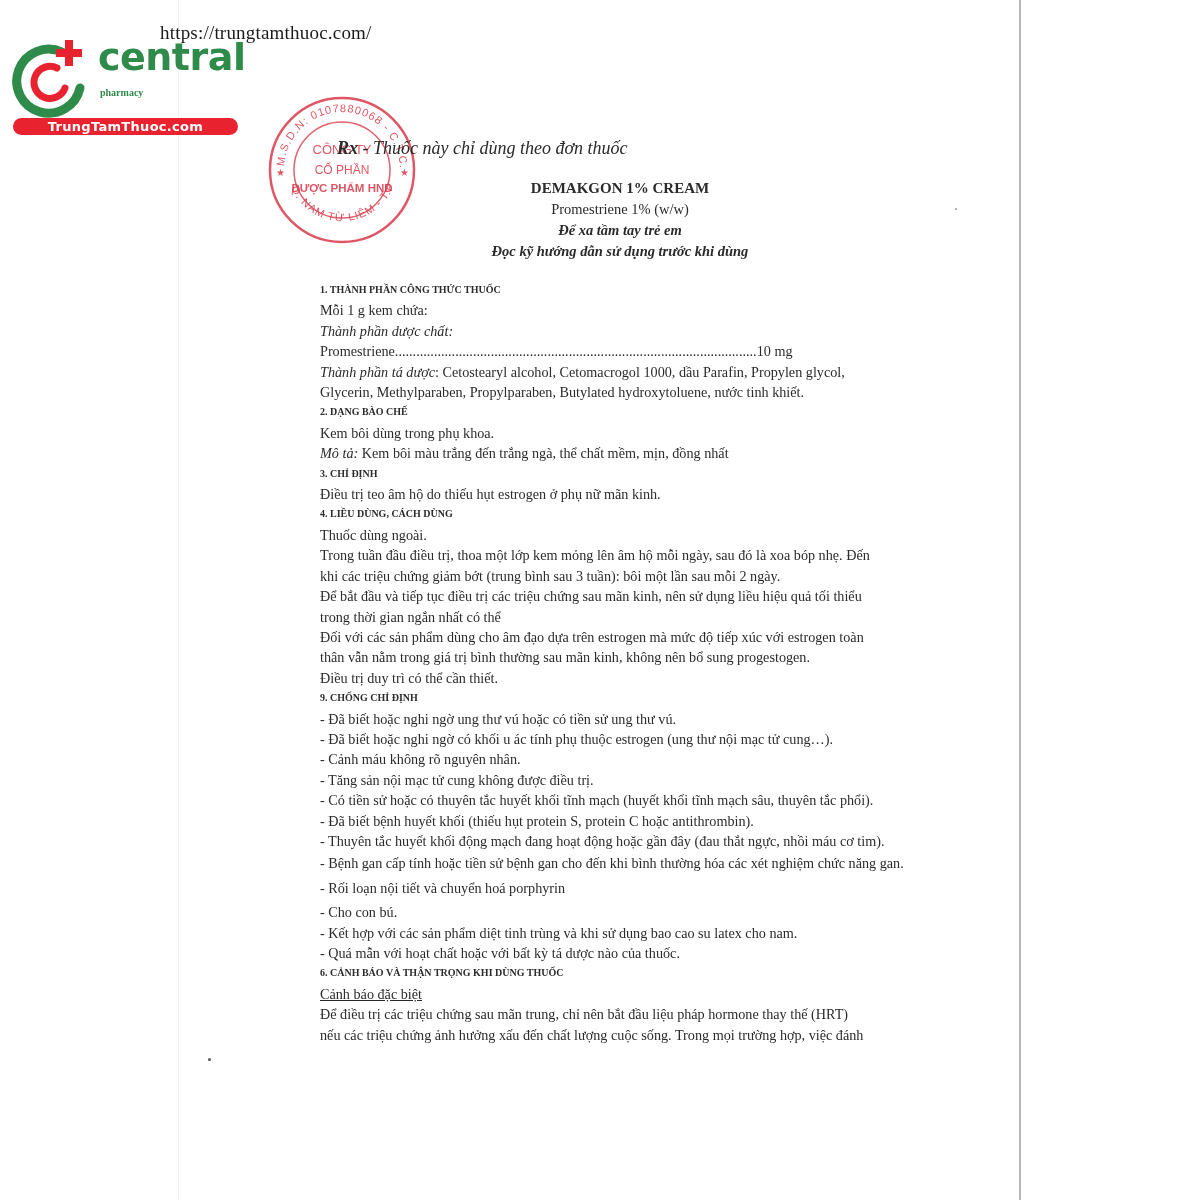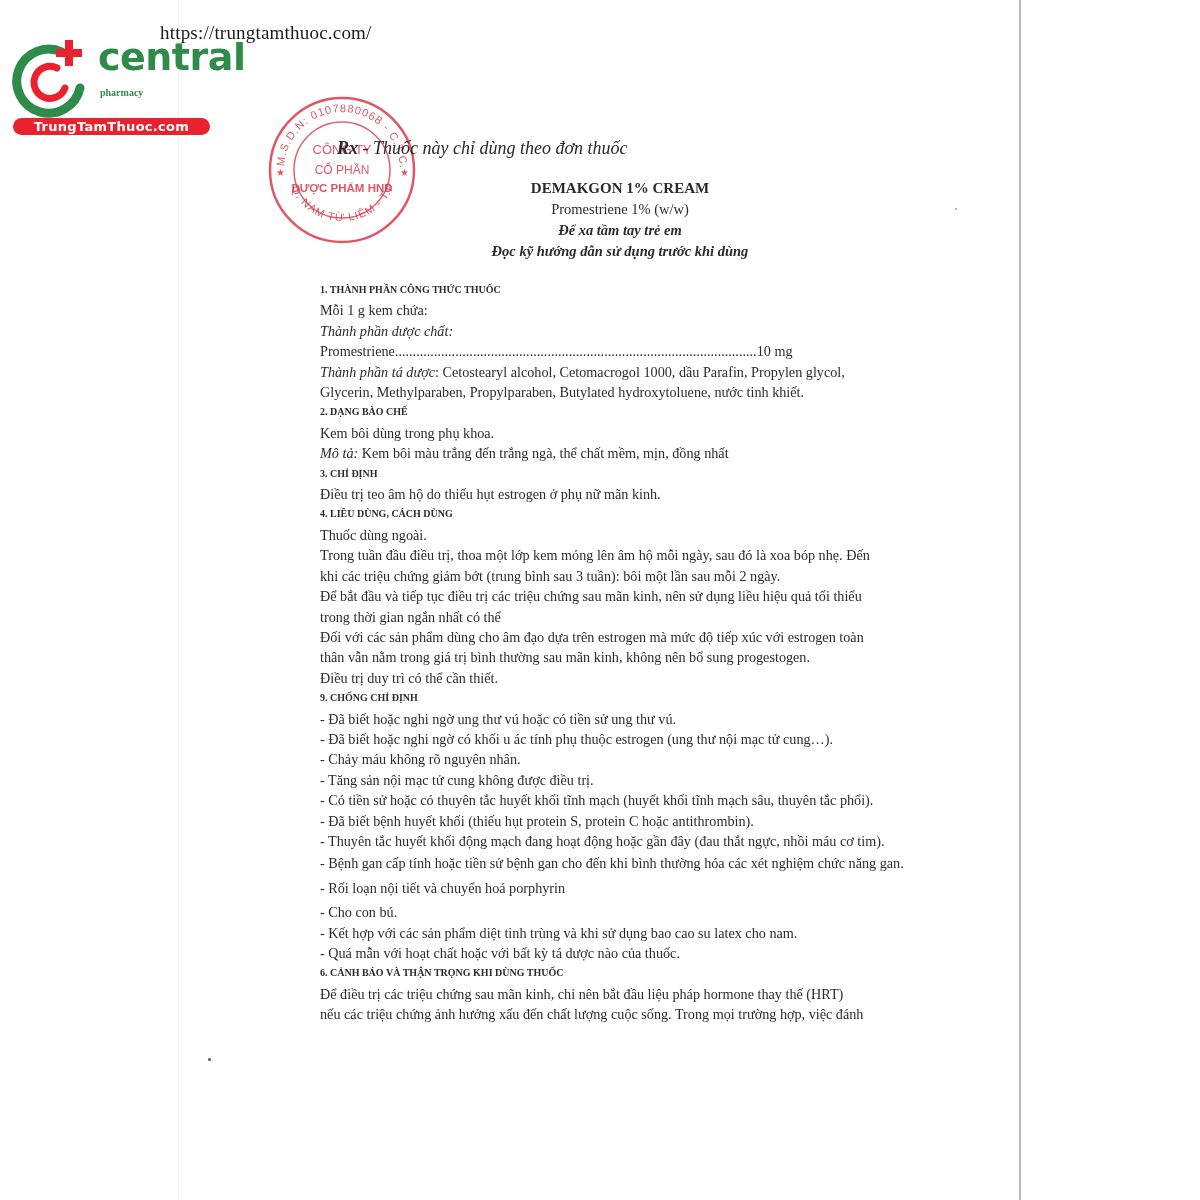--- a/index.html
+++ b/index.html
@@ -27,21 +27,21 @@
       position: absolute; left: 88px; top: 0;
       font-family: "DejaVu Sans", sans-serif; font-weight: bold; font-size: 38px;
       color: #2e8b4a; letter-spacing: -0.5px; line-height: 1;
     }
     .logo-sub {
       position: absolute; left: 90px; top: 50px;
       font-family: Liberation Serif, serif; font-weight: bold; font-size: 10px;
       color: #2e8b4a; line-height: 1;
     }
     .logo-banner {
-      position: absolute; left: 3px; top: 80px; width: 197px; height: 17px;
+      position: absolute; left: 3px; top: 80px; width: 225px; height: 17px;
       background: #e8232f; border-radius: 9px;
       color: #fff; font-family: "DejaVu Sans", sans-serif; font-weight: bold;
       font-size: 13px; text-align: center; line-height: 17px; letter-spacing: 0.3px;
     }
     .stamp { position: absolute; left: 266px; top: 94px; width: 152px; height: 152px; }
     .rx {
       position: absolute; left: 337px; top: 138px; font-size: 18px;
       font-style: italic; color: #2a2a2a;
     }
     .rx b { font-weight: bold; }
@@ -141,30 +141,31 @@
   <div class="line">khi các triệu chứng giảm bớt (trung bình sau 3 tuần): bôi một lần sau mỗi 2 ngày.</div>
   <div class="line">Để bắt đầu và tiếp tục điều trị các triệu chứng sau mãn kinh, nên sử dụng liều hiệu quả tối thiểu</div>
   <div class="line">trong thời gian ngắn nhất có thể</div>
   <div class="line">Đối với các sản phẩm dùng cho âm đạo dựa trên estrogen mà mức độ tiếp xúc với estrogen toàn</div>
   <div class="line">thân vẫn nằm trong giá trị bình thường sau mãn kinh, không nên bổ sung progestogen.</div>
   <div class="line">Điều trị duy trì có thể cần thiết.</div>
 
   <div class="h line">9. CHỐNG CHỈ ĐỊNH</div>
   <div class="li li-wrap">- Đã biết hoặc nghi ngờ ung thư vú hoặc có tiền sử ung thư vú.</div>
   <div class="li li-wrap">- Đã biết hoặc nghi ngờ có khối u ác tính phụ thuộc estrogen (ung thư nội mạc tử cung…).</div>
-  <div class="li li-wrap">- Chảy máu không rõ nguyên nhân.</div>
+  <div class="li li-wrap">- Cảnh máu không rõ nguyên nhân.</div>
   <div class="li li-wrap">- Tăng sản nội mạc tử cung không được điều trị.</div>
   <div class="li li-wrap" style="white-space:nowrap">- Có tiền sử hoặc có thuyên tắc huyết khối tĩnh mạch (huyết khối tĩnh mạch sâu, thuyên tắc phổi).</div>
   <div class="li li-wrap">- Đã biết bệnh huyết khối (thiếu hụt protein S, protein C hoặc antithrombin).</div>
   <div class="li li-wrap">- Thuyên tắc huyết khối động mạch đang hoạt động hoặc gần đây (đau thắt ngực, nhồi máu cơ tim).</div>
   <div class="li gap">- Bệnh gan cấp tính hoặc tiền sử bệnh gan cho đến khi bình thường hóa các xét nghiệm chức năng gan.</div>
   <div class="li gap" style="margin-top:4px">- Rối loạn nội tiết và chuyển hoá porphyrin</div>
   <div class="li gap" style="margin-top:4px">- Cho con bú.</div>
   <div class="li">- Kết hợp với các sản phẩm diệt tinh trùng và khi sử dụng bao cao su latex cho nam.</div>
   <div class="li">- Quá mẫn với hoạt chất hoặc với bất kỳ tá dược nào của thuốc.</div>
 
   <div class="h line">6. CẢNH BÁO VÀ THẬN TRỌNG KHI DÙNG THUỐC</div>
-  <div class="line">Để điều trị các triệu chứng sau mãn kinh, chỉ nên bắt đầu liệu pháp hormone thay thế (HRT)</div>
+  <div class="line u">Cảnh báo đặc biệt</div>
+  <div class="line">Để điều trị các triệu chứng sau mãn trung, chỉ nên bắt đầu liệu pháp hormone thay thế (HRT)</div>
   <div class="line">nếu các triệu chứng ảnh hưởng xấu đến chất lượng cuộc sống. Trong mọi trường hợp, việc đánh</div>
 </div>
 
 <div class="speck" style="left:208px;top:1058px;"></div>
 <div class="speck" style="left:955px;top:208px;width:2px;height:2px;background:#999"></div>
 
 </body></html>

